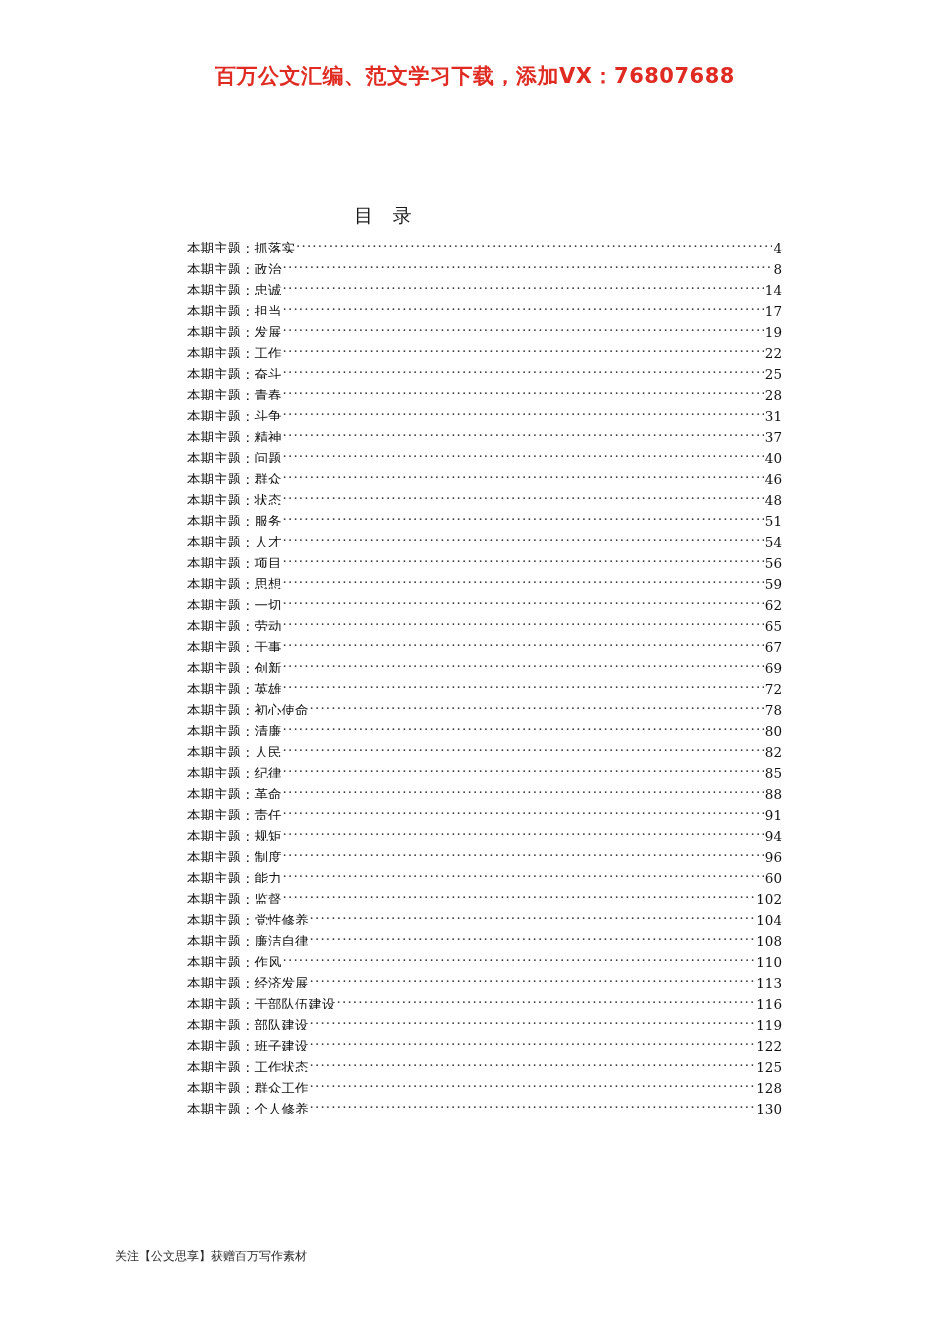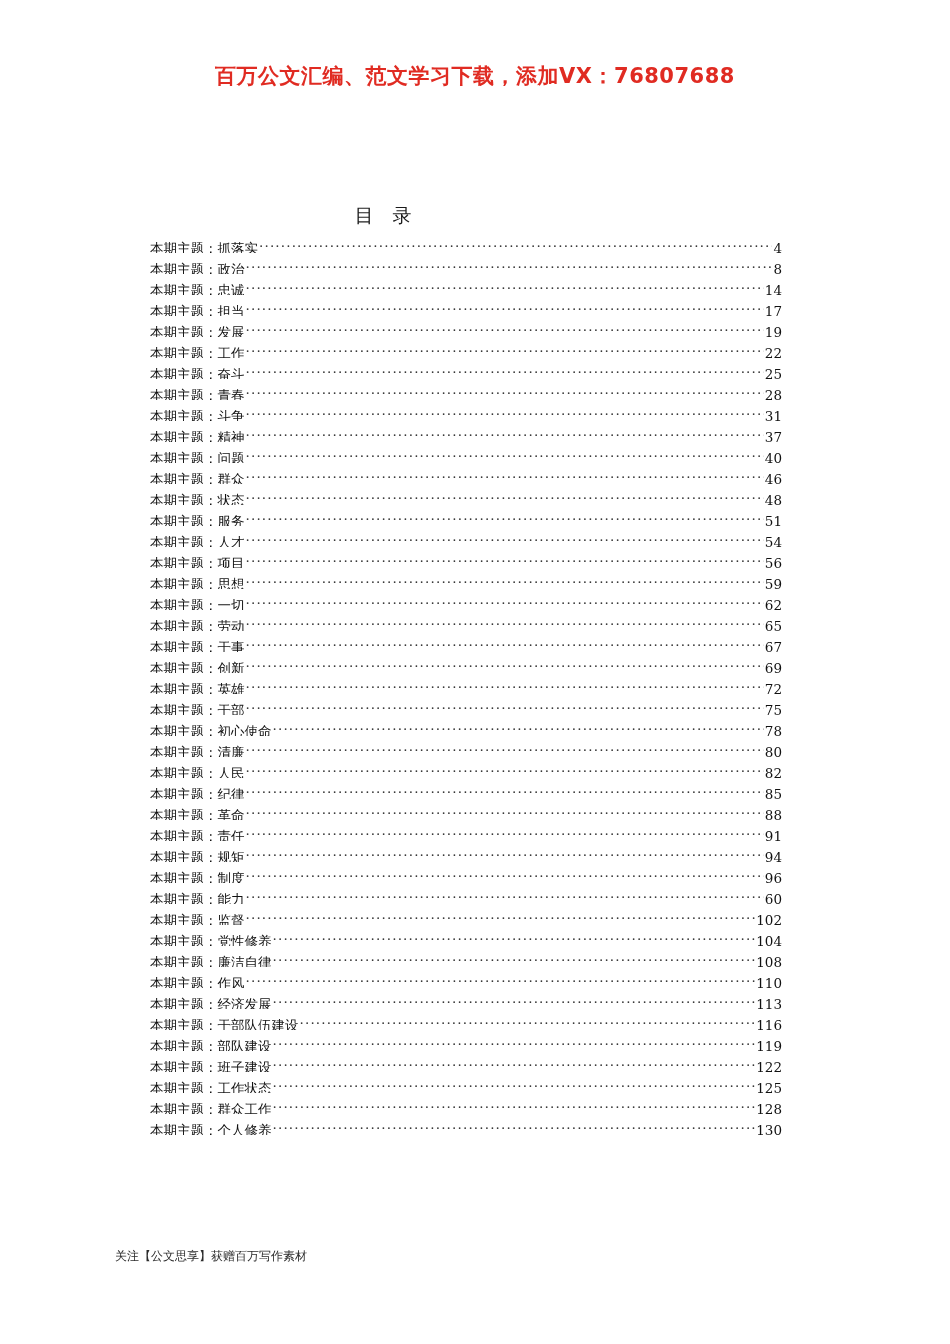--- a/index.html
+++ b/index.html
@@ -31,21 +31,21 @@
     white-space: nowrap;
   }
 
   
   .doc-title {
     position: absolute;
     top: 203px;
     left: 0;
     width: 766px;
     text-align: center;
-    font-family: Liberation Serif, serif;
+    font-family: Liberation Sans, sans-serif;
     font-size: 19px;
     font-weight: 400;
     letter-spacing: 7px;
     text-indent: 7px;
     color: #1a1a1a;
   }
 
   
   .toc {
     position: absolute;
@@ -61,20 +61,21 @@
     line-height: 21px;
     font-size: 13.5px;
     font-family: "DejaVu Serif", "Liberation Serif", serif;
     color: #111111;
     white-space: nowrap;
     overflow: hidden;
   }
   .toc-label {
     flex: 0 0 auto;
     padding-right: 1px;
+    margin-left: 37px;
   }
   .toc-leader {
     flex: 1 1 auto;
     overflow: hidden;
     position: relative;
     height: 21px;
     margin: 0 1px 0 0;
   }
   .toc-leader::after {
     content: "........................................................................................................................................................................";
@@ -216,25 +217,20 @@
       <span class="toc-label">本期主题：创新</span>
       <span class="toc-leader"></span>
       <span class="toc-page">69</span>
     </div>
     <div class="toc-entry">
       <span class="toc-label">本期主题：英雄</span>
       <span class="toc-leader"></span>
       <span class="toc-page">72</span>
     </div>
     <div class="toc-entry">
-      <span class="toc-label">本期主题：干部</span>
-      <span class="toc-leader"></span>
-      <span class="toc-page">75</span>
-    </div>
-    <div class="toc-entry">
       <span class="toc-label">本期主题：初心使命</span>
       <span class="toc-leader"></span>
       <span class="toc-page">78</span>
     </div>
     <div class="toc-entry">
       <span class="toc-label">本期主题：清廉</span>
       <span class="toc-leader"></span>
       <span class="toc-page">80</span>
     </div>
     <div class="toc-entry">

